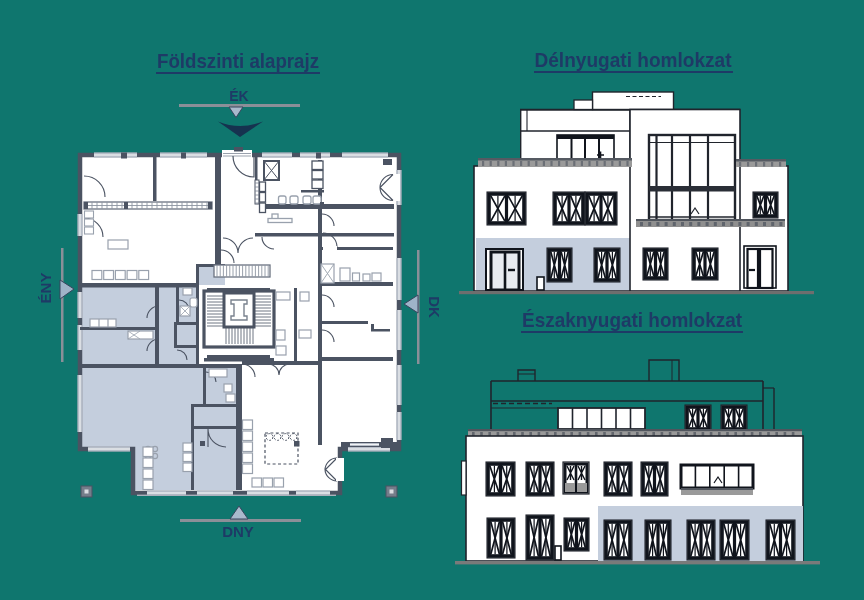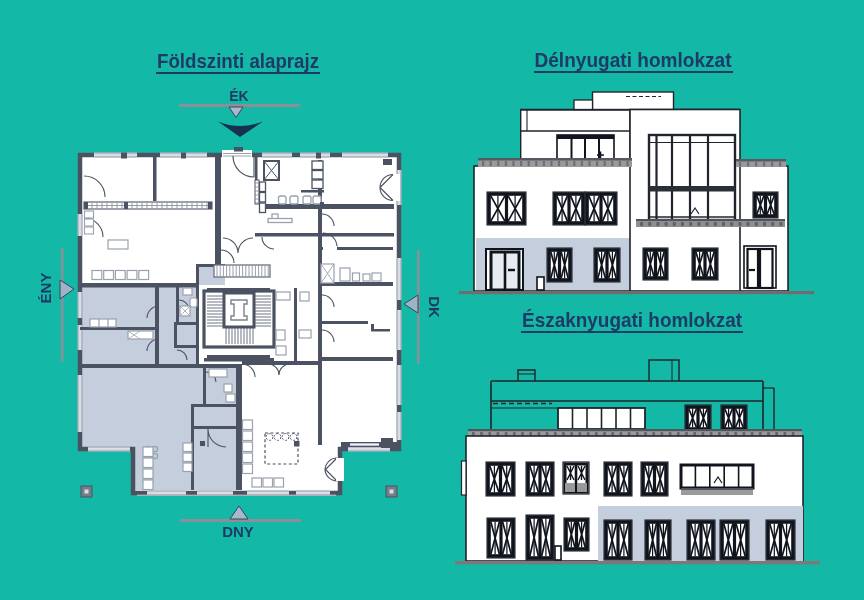--- a/index.html
+++ b/index.html
@@ -1,16 +1,16 @@
 <!DOCTYPE html>
 <html><head>
 <meta charset="utf-8">
 <style>
 html,body{margin:0;padding:0;background:#fff;}
-#page{position:relative;width:864px;height:600px;background:#14b8a6;overflow:hidden;
+#page{position:relative;width:864px;height:600px;background:#0f766e;overflow:hidden;
 font-family:"Liberation Sans", sans-serif;}
 svg{position:absolute;top:0;left:0;}
 .t{fill:#1e3a66;font-family:"Liberation Sans", sans-serif;}
 </style>
 </head>
 <body>
 <div id="page">
 <svg width="864" height="600" viewBox="0 0 864 600">
 
 <g>

